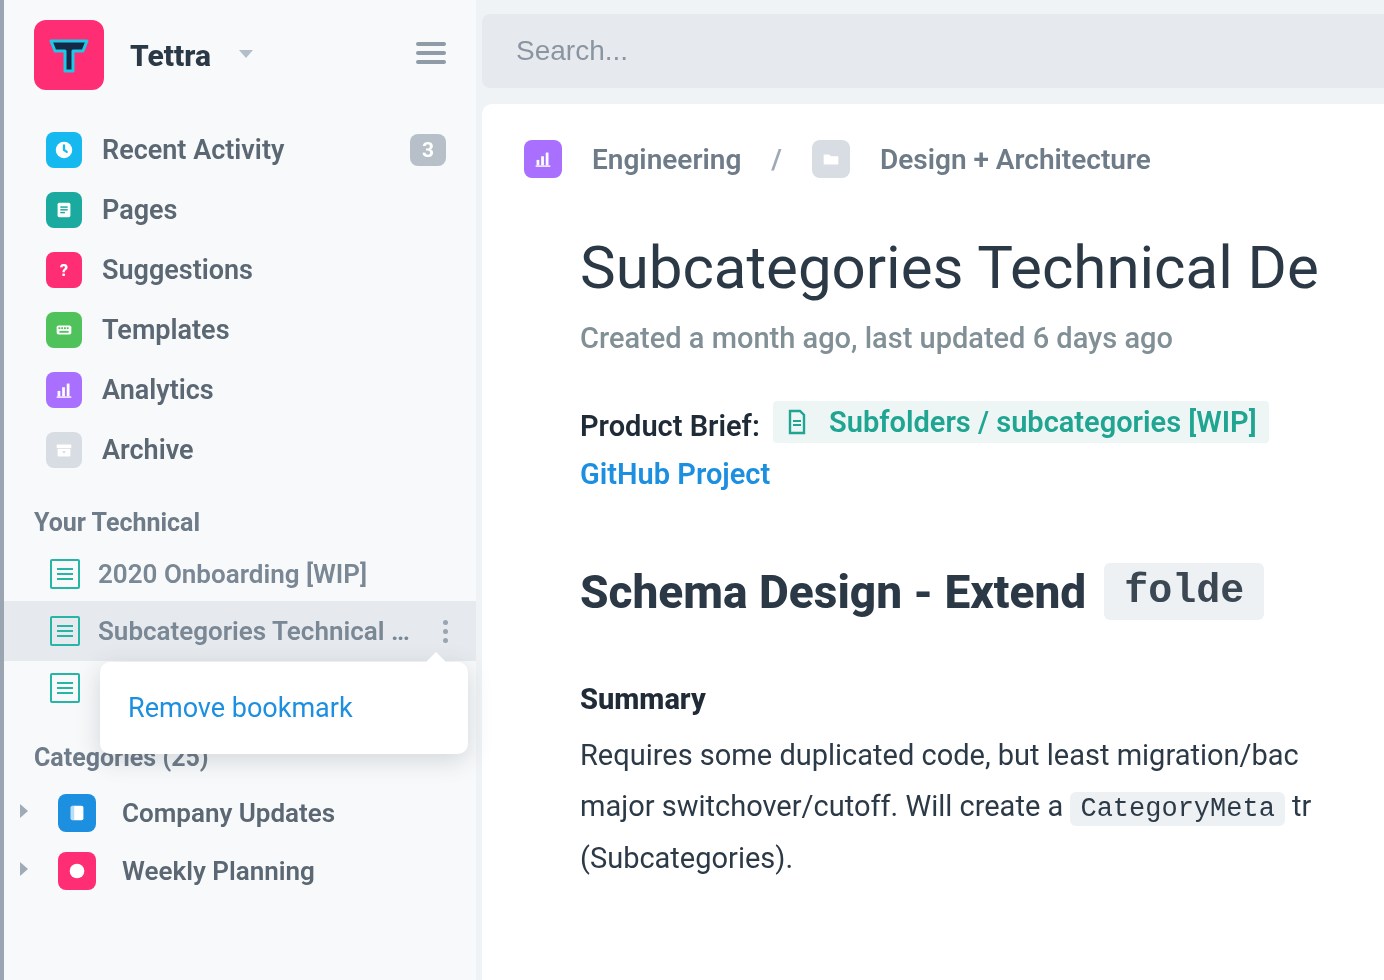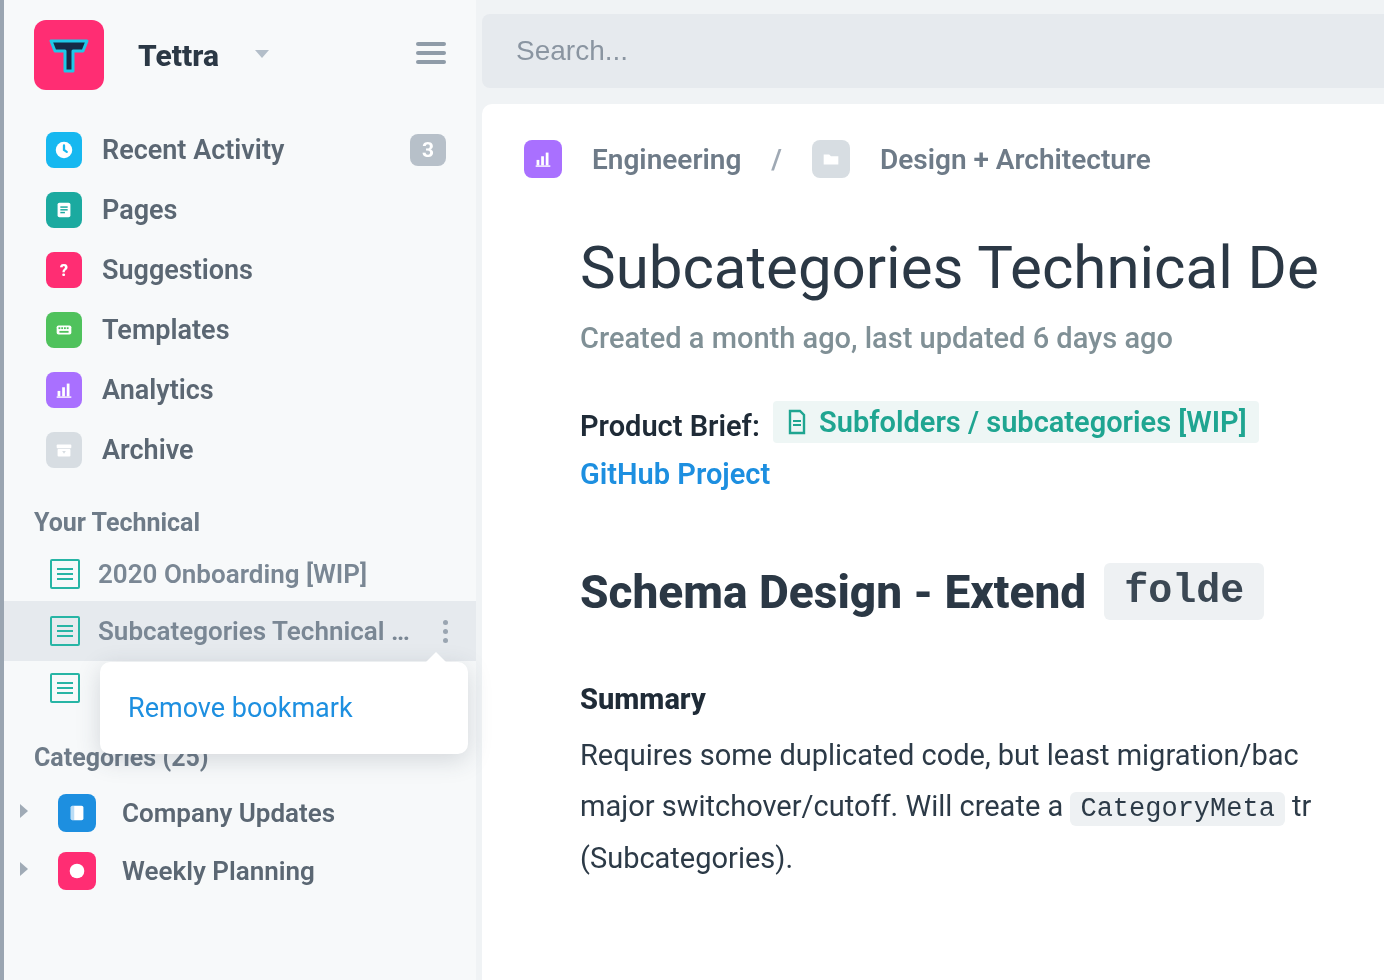--- a/index.html
+++ b/index.html
@@ -16,21 +16,21 @@
     .sidebar {
       width: 472px;
       background: #f7f9fa;
       padding-top: 20px;
       display: flex;
       flex-direction: column;
     }
     .brand-row {
       display: flex;
       align-items: center;
-      gap: 34px;
+      gap: 26px;
       padding: 0 30px 24px 30px;
     }
     .logo {
       width: 70px; height: 70px;
       background: #ff2d73;
       border-radius: 12px;
       display: flex; align-items: center; justify-content: center;
     }
     .logo svg { width: 48px; height: 48px; }
     .brand-name {
@@ -227,21 +227,21 @@
       margin-left: 56px;
     }
     .brief-row {
       margin: 46px 0 0 56px;
       font-size: 29px;
     }
     .brief-label { font-weight: 600; color: #1f2b37; }
     .brief-link {
       display: inline-flex;
       align-items: center;
-      gap: 10px;
+      gap: 20px;
       background: #eef6f5;
       padding: 4px 12px;
       border-radius: 4px;
       color: #1fa591;
       font-weight: 600;
       margin-left: 6px;
     }
     .brief-link svg { width: 24px; height: 28px; color: #1fa591; }
     .github-link {
       display: block;

